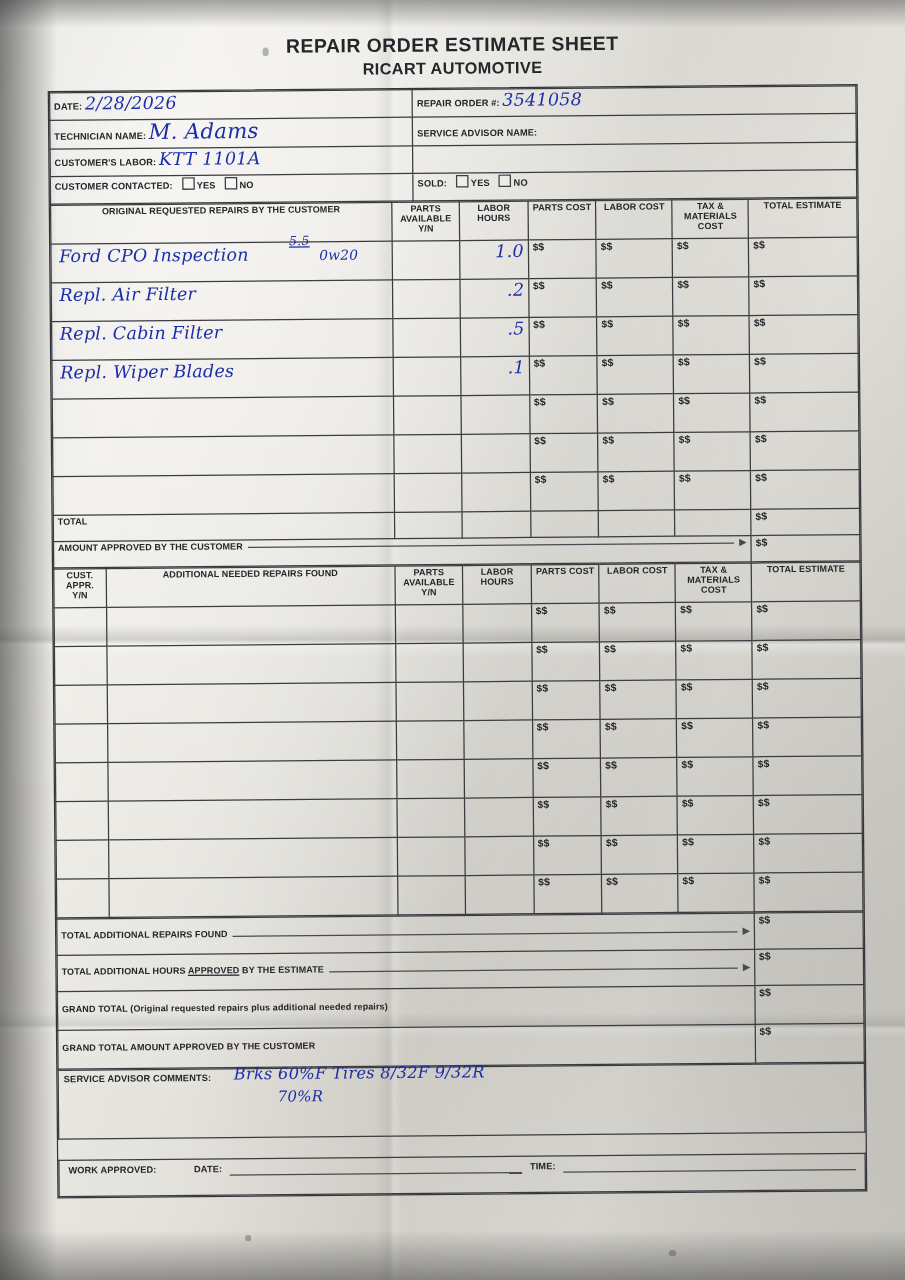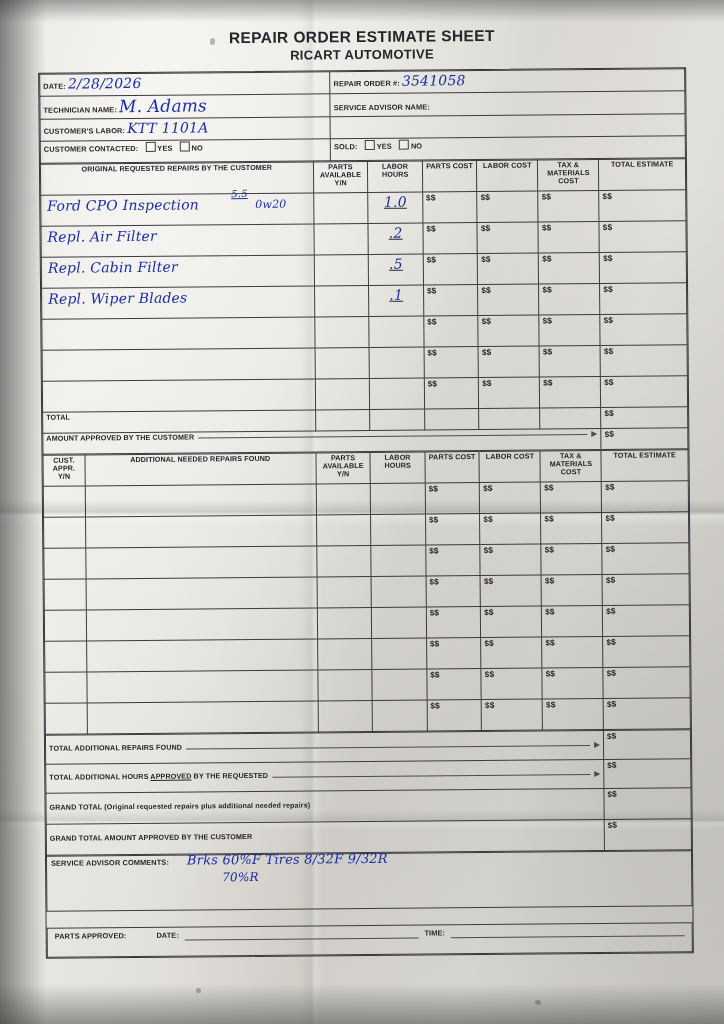--- a/index.html
+++ b/index.html
@@ -148,21 +148,21 @@
     font-weight: bold;
   }
   td.money { position: relative; }
   td.money span.dollar {
     font-size: 8.5px;
     font-weight: bold;
   }
 
   .row-line td { height: 28px; }
   .row-line td.desc { position: relative; }
-  .row-line td.hours { text-align: center; text-decoration: underline; }
+  .row-line td.hours { text-align: right; }
 
   .desc .hand {
     position: absolute;
     left: 6px;
     top: 2px;
     white-space: nowrap;
   }
   .desc .hand.note {
     left: 190px;
     top: -6px;
@@ -546,21 +546,21 @@
               <span class="txt">TOTAL ADDITIONAL REPAIRS FOUND</span>
               <span class="rule"></span>
               <span class="tip"></span>
             </div>
           </td>
           <td class="money"><span class="dollar">$</span></td>
         </tr>
         <tr>
           <td style="height:26px; vertical-align:middle;">
             <div class="arrow-line">
-              <span class="txt"><span>TOTAL ADDITIONAL HOURS </span><u>APPROVED</u><span> BY THE REQUESTED</span></span>
+              <span class="txt"><span>TOTAL ADDITIONAL HOURS </span><u>APPROVED</u><span> BY THE ESTIMATE</span></span>
               <span class="rule"></span>
               <span class="tip"></span>
             </div>
           </td>
           <td class="money"><span class="dollar">$</span></td>
         </tr>
         <tr>
           <td style="height:28px; vertical-align:middle;">
             <span>GRAND TOTAL (Original requested repairs plus additional needed repairs)</span>
           </td>
@@ -587,21 +587,21 @@
       </tbody>
         </table>
 
       <div class="spacer"></div>
 
       <table class="grid">
         <tbody>
             <tr>
           <td class="footer-cell">
             <div class="footer-inner">
-              <span>PARTS APPROVED:</span>
+              <span>WORK APPROVED:</span>
               <span class="gap"></span>
               <span>DATE:</span>
               <span class="u"></span>
               <span>TIME:</span>
               <span class="u"></span>
             </div>
           </td>
         </tr>
       </tbody>
         </table>

